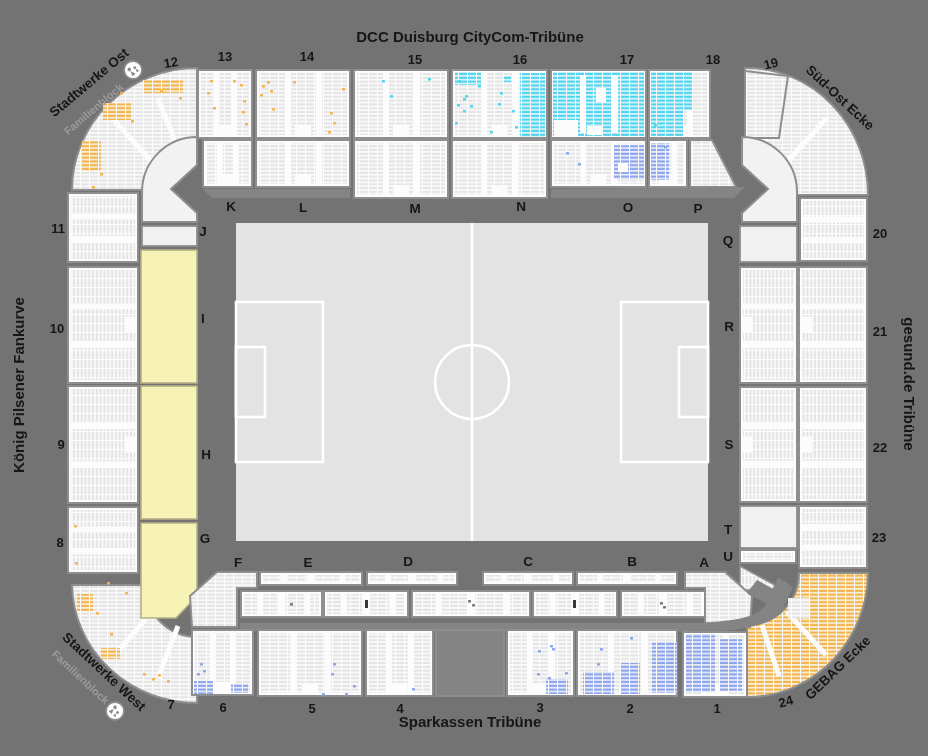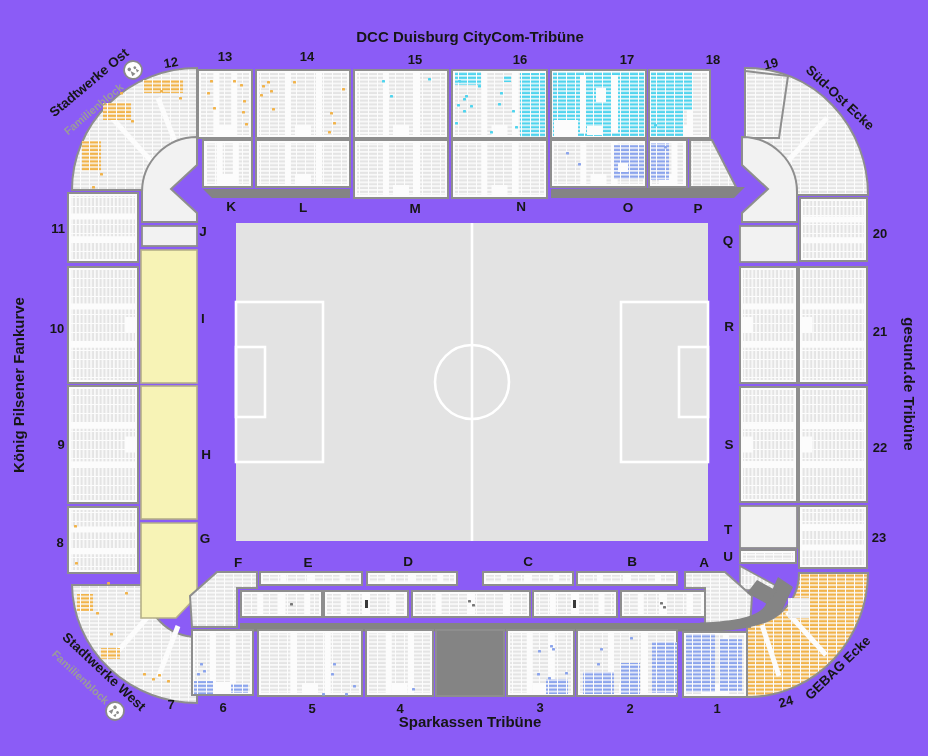--- a/index.html
+++ b/index.html
@@ -1,16 +1,16 @@
 <!DOCTYPE html>
 <html><head>
 <meta charset="utf-8">
 <style>
   html,body{margin:0;padding:0;background:#fff;}
-  .stage{position:relative;width:928px;height:756px;background:#8b5cf6;overflow:hidden;
+  .stage{position:relative;width:928px;height:756px;background:#737373;overflow:hidden;
          font-family:"Liberation Sans","DejaVu Sans",sans-serif;}
   svg text{font-family:"Liberation Sans","DejaVu Sans",sans-serif;font-weight:bold;
            fill:#161616;text-anchor:middle;}
   .num{font-size:13px;}
   .ltr{font-size:13.5px;}
   .stand{font-size:15px;}
   .cstand{font-size:13.5px;}
   .sub{font-size:11px;fill:#9b9b9b;}
 </style>
 </head>

